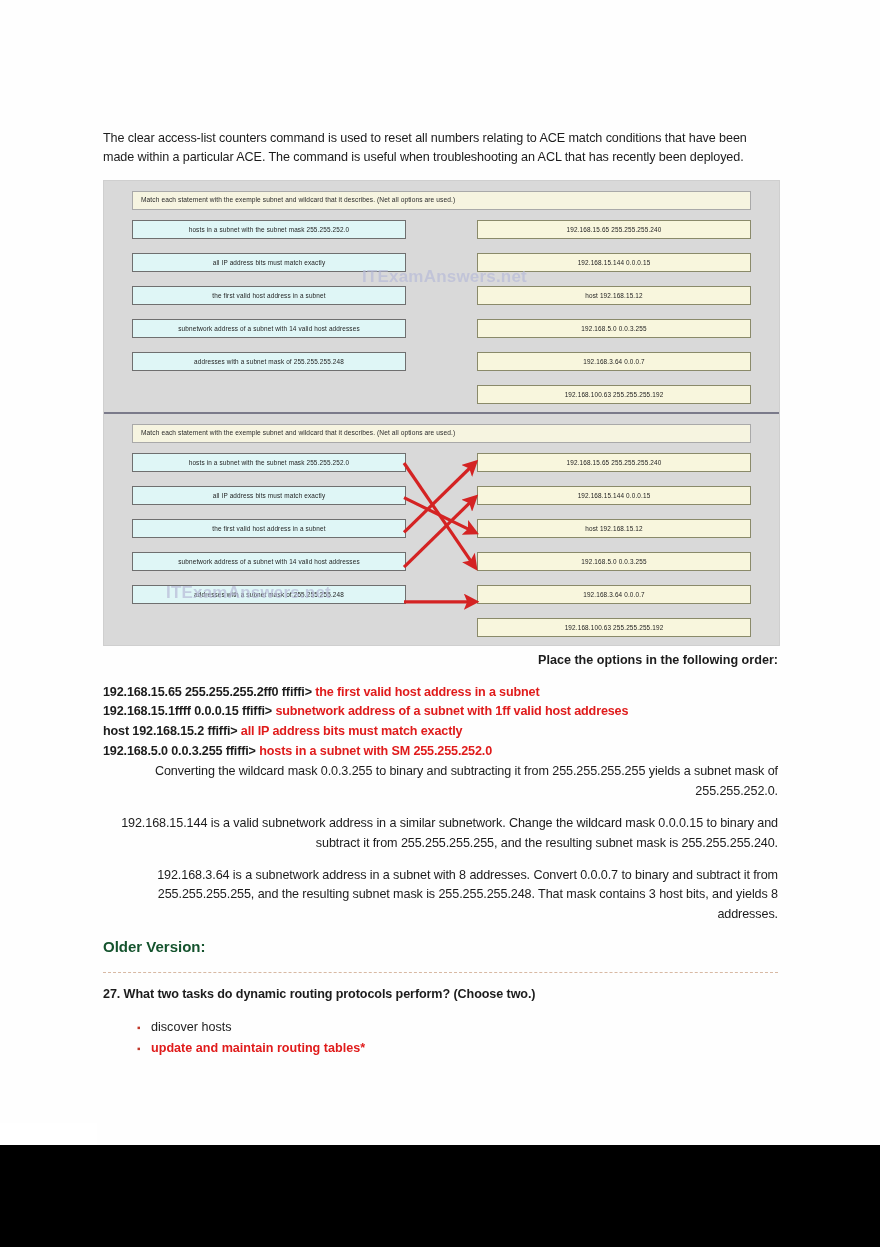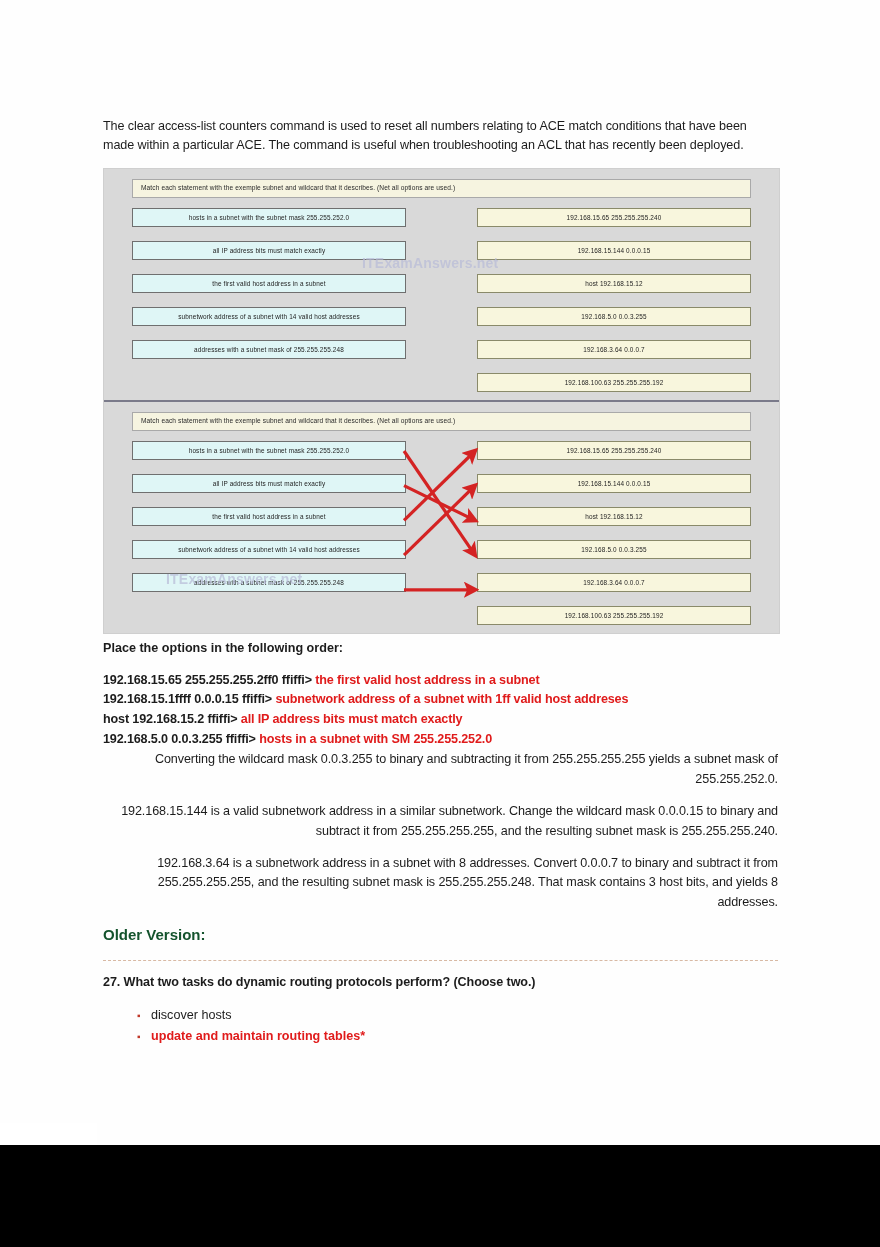--- a/index.html
+++ b/index.html
@@ -20,21 +20,21 @@
   .page {
     position: absolute;
     left: 0; top: 0;
     width: 880px;
     height: 1145px;
     background: #fefefe;
   }
   .content {
     position: absolute;
     left: 103px;
-    top: 104px;
+    top: 116px;
     width: 675px;
   }
 
   
   .para {
     font-size: 12.6px;
     line-height: 19.6px;
     color: #1c1c1c;
     letter-spacing: -0.1px;
   }
@@ -109,38 +109,39 @@
     position: absolute;
     left: 0; top: 0;
     width: 100%;
     height: 100%;
     pointer-events: none;
   }
 
   
   .wm {
     position: absolute;
-    font-size: 14px;
+    font-size: 17px;
     font-weight: bold;
     color: #b9bcd8;
     opacity: 0.72;
     letter-spacing: 0.2px;
     white-space: nowrap;
     pointer-events: none;
   }
   .wm-1 { left: 258px; top: 86px; }
   .wm-2 { left:  62px; top: 169px; }
 
   
   .order-head {
     margin-top: 5px;
     font-size: 12.6px;
     font-weight: bold;
     line-height: 19.6px;
     color: #1c1c1c;
+    text-align: right;
   }
   .order-item {
     font-size: 12.6px;
     line-height: 19.6px;
     font-weight: bold;
     color: #1c1c1c;
     letter-spacing: -0.15px;
   }
 
   .explain { margin-top: 1px; text-align: right; }

